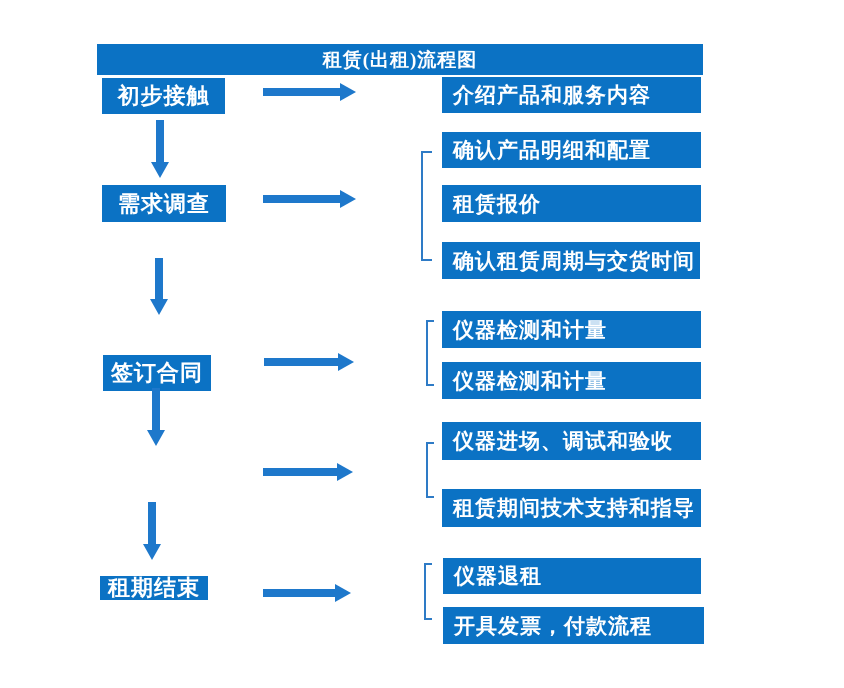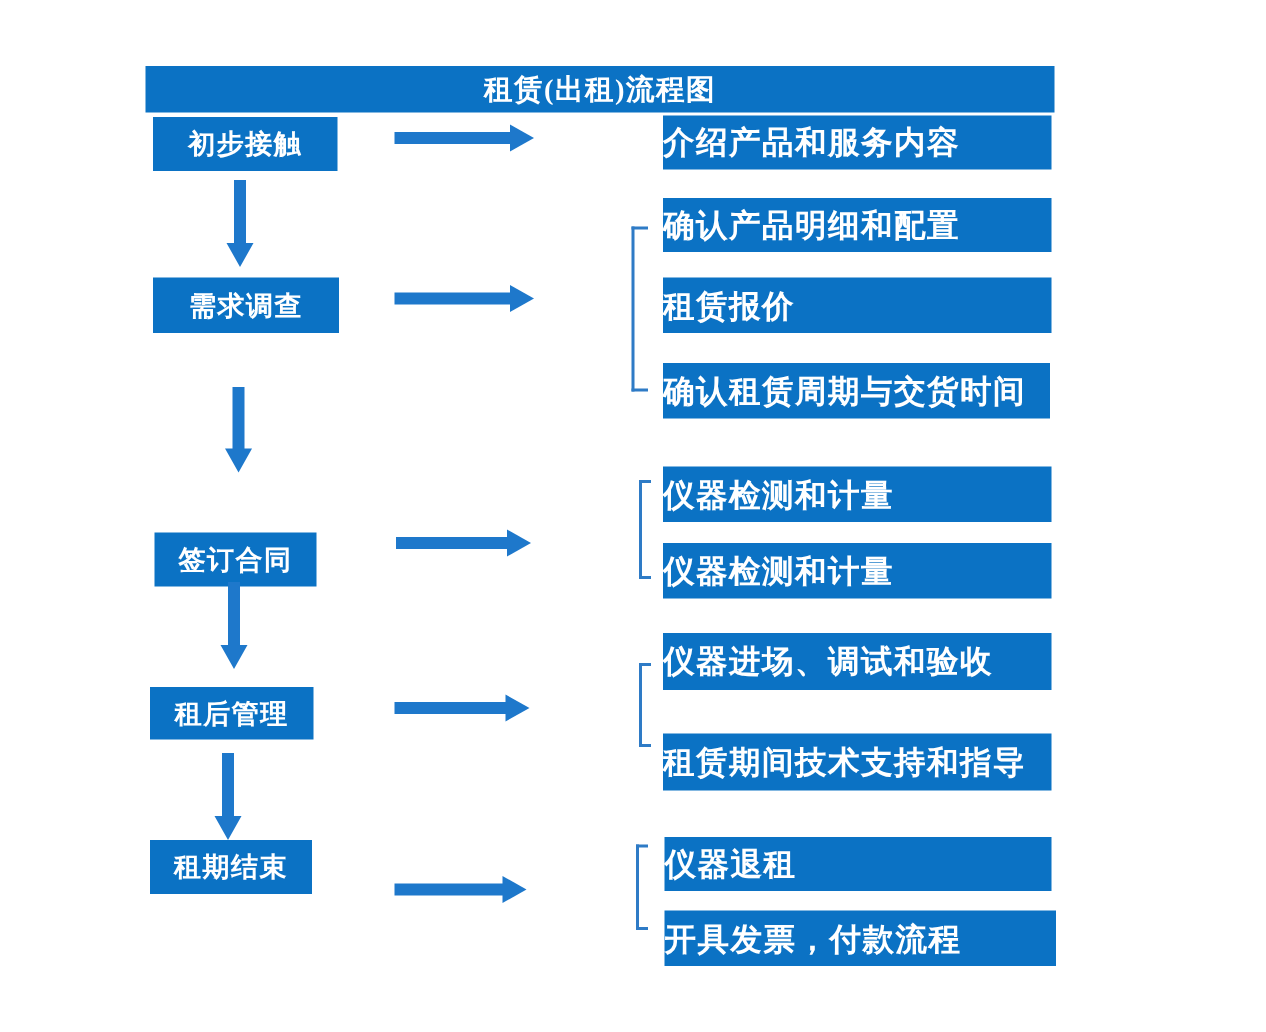--- a/index.html
+++ b/index.html
@@ -26,28 +26,28 @@
     font-weight: bold;
     font-size: 19px;
     letter-spacing: 1px;
     display: flex; align-items: center; justify-content: center; margin-top: 44px;
   }
   .box {
     position: absolute;
     background: var(--box-fill);
     color: var(--text);
     font-weight: bold;
-    font-size: 18px;
+    font-size: 22px;
     letter-spacing: 1px;
     display: flex; align-items: center;
     white-space: nowrap;
     box-sizing: border-box;
   }
   .box.step { justify-content: center; }
-  .box.detail { justify-content: flex-start; padding-left: 0; font-size: 21px; }
+  .box.detail { justify-content: flex-start; padding-left: 11px; font-size: 21px; }
   .harrow { position: absolute; height: 18px; }
   .harrow .shaft {
     position: absolute; left: 0; top: 5px; height: 8px;
     background: var(--arrow);
   }
   .harrow .head {
     position: absolute; right: 0; top: 0; width: 0; height: 0;
     border-left: 16px solid var(--arrow);
     border-top: 9px solid transparent;
     border-bottom: 9px solid transparent;
@@ -75,22 +75,21 @@
 </head>
 <body>
 
 <div class="canvas">
 
   <div class="titlebar">租赁(出租)流程图</div>
 
   <div class="box step" style="left:102px; top:78px;  width:123px; height:36px;">初步接触</div>
   <div class="box step" style="left:102px; top:185px; width:124px; height:37px;">需求调查</div>
   <div class="box step" style="left:103px; top:345px; width:108px; height:36px;margin-top:10px;">签订合同</div>
-  <div class="box step" style="left:100px; top:458px; width:109px; height:35px;">租后管理</div>
-  <div class="box step" style="left:100px; top:560px; width:108px; height:36px;text-align:right;">租期结束</div>
+  <div class="box step" style="left:100px; top:576px; width:108px; height:24px;text-align:right;">租期结束</div>
 
   <div class="box detail" style="left:442px; top:77px;  width:259px; height:36px;">介绍产品和服务内容</div>
   <div class="box detail" style="left:442px; top:132px; width:259px; height:36px;">确认产品明细和配置</div>
   <div class="box detail" style="left:442px; top:185px; width:259px; height:37px;">租赁报价</div>
   <div class="box detail" style="left:442px; top:242px; width:258px; height:37px;">确认租赁周期与交货时间</div>
   <div class="box detail" style="left:442px; top:311px; width:259px; height:37px;">仪器检测和计量</div>
   <div class="box detail" style="left:442px; top:362px; width:259px; height:37px;">仪器检测和计量</div>
   <div class="box detail" style="left:442px; top:422px; width:259px; height:38px;">仪器进场、调试和验收</div>
   <div class="box detail" style="left:442px; top:489px; width:259px; height:38px;">租赁期间技术支持和指导</div>
   <div class="box detail" style="left:443px; top:558px; width:258px; height:36px;">仪器退租</div>

